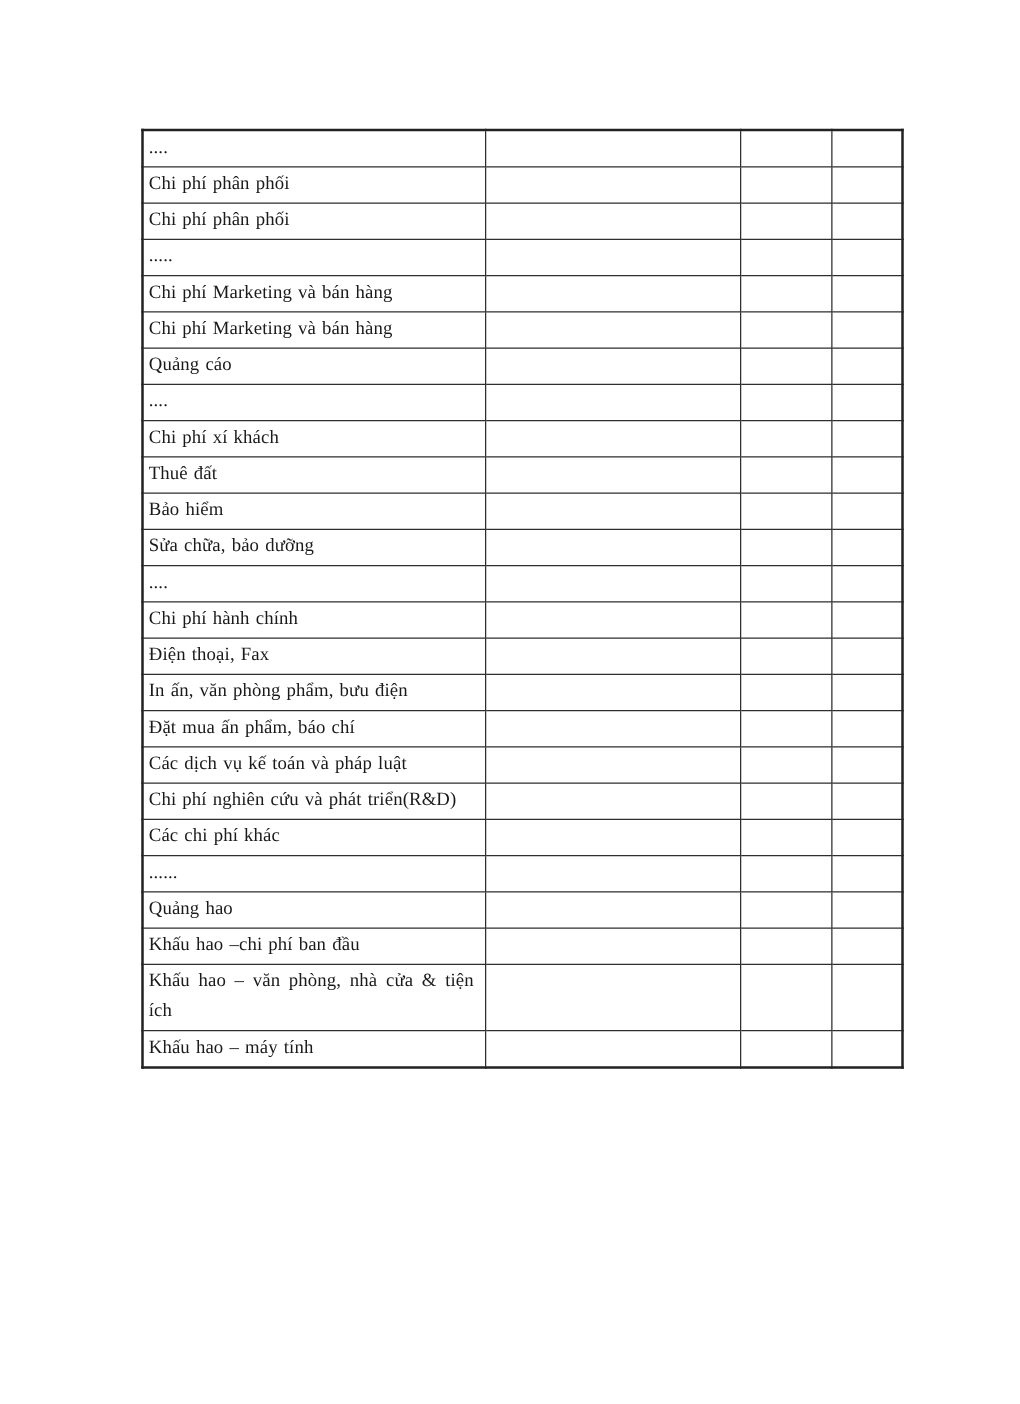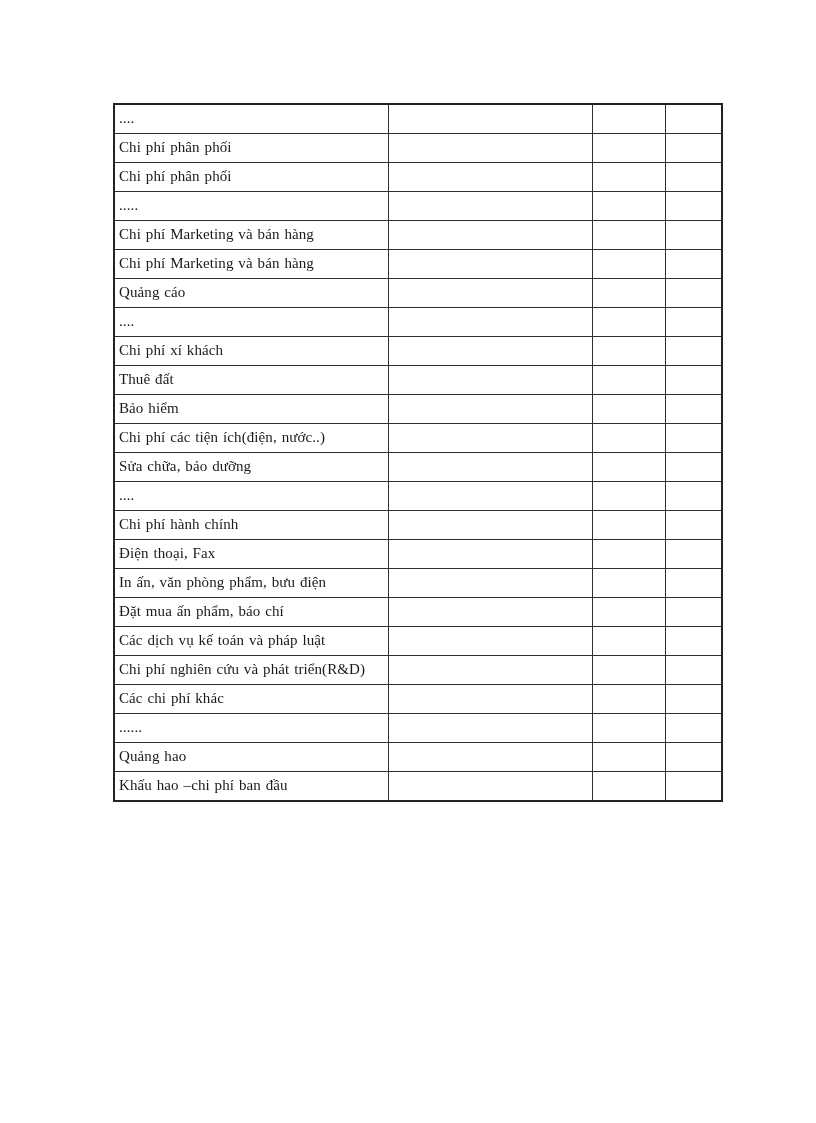--- a/index.html
+++ b/index.html
@@ -110,26 +110,20 @@
         <td class="empty-cell col2"></td>
         <td class="empty-cell col3"></td>
       </tr>
       <tr class="row-1l">
         <td class="label-cell">Bảo hiểm</td>
         <td class="empty-cell col1"></td>
         <td class="empty-cell col2"></td>
         <td class="empty-cell col3"></td>
       </tr>
       <tr class="row-1l">
-        <td class="label-cell">Chi phí các tiện ích(điện, nước..)</td>
-        <td class="empty-cell col1"></td>
-        <td class="empty-cell col2"></td>
-        <td class="empty-cell col3"></td>
-      </tr>
-      <tr class="row-1l">
         <td class="label-cell">Sửa chữa, bảo dưỡng</td>
         <td class="empty-cell col1"></td>
         <td class="empty-cell col2"></td>
         <td class="empty-cell col3"></td>
       </tr>
       <tr class="row-1l">
         <td class="label-cell">....</td>
         <td class="empty-cell col1"></td>
         <td class="empty-cell col2"></td>
         <td class="empty-cell col3"></td>
@@ -183,18 +177,30 @@
         <td class="empty-cell col3"></td>
       </tr>
       <tr class="row-1l">
         <td class="label-cell">Quảng hao</td>
         <td class="empty-cell col1"></td>
         <td class="empty-cell col2"></td>
         <td class="empty-cell col3"></td>
       </tr>
       <tr class="row-1l">
         <td class="label-cell">Khấu hao –chi phí ban đầu</td>
+        <td class="empty-cell col1"></td>
+        <td class="empty-cell col2"></td>
+        <td class="empty-cell col3"></td>
+      </tr>
+      <tr class="row-2l">
+        <td class="label-cell">Khấu hao – văn phòng, nhà cửa &amp; tiện ích</td>
+        <td class="empty-cell col1"></td>
+        <td class="empty-cell col2"></td>
+        <td class="empty-cell col3"></td>
+      </tr>
+      <tr class="row-1l">
+        <td class="label-cell">Khấu hao – máy tính</td>
         <td class="empty-cell col1"></td>
         <td class="empty-cell col2"></td>
         <td class="empty-cell col3"></td>
       </tr>
     </tbody>
 </table>
 
 </body></html>

